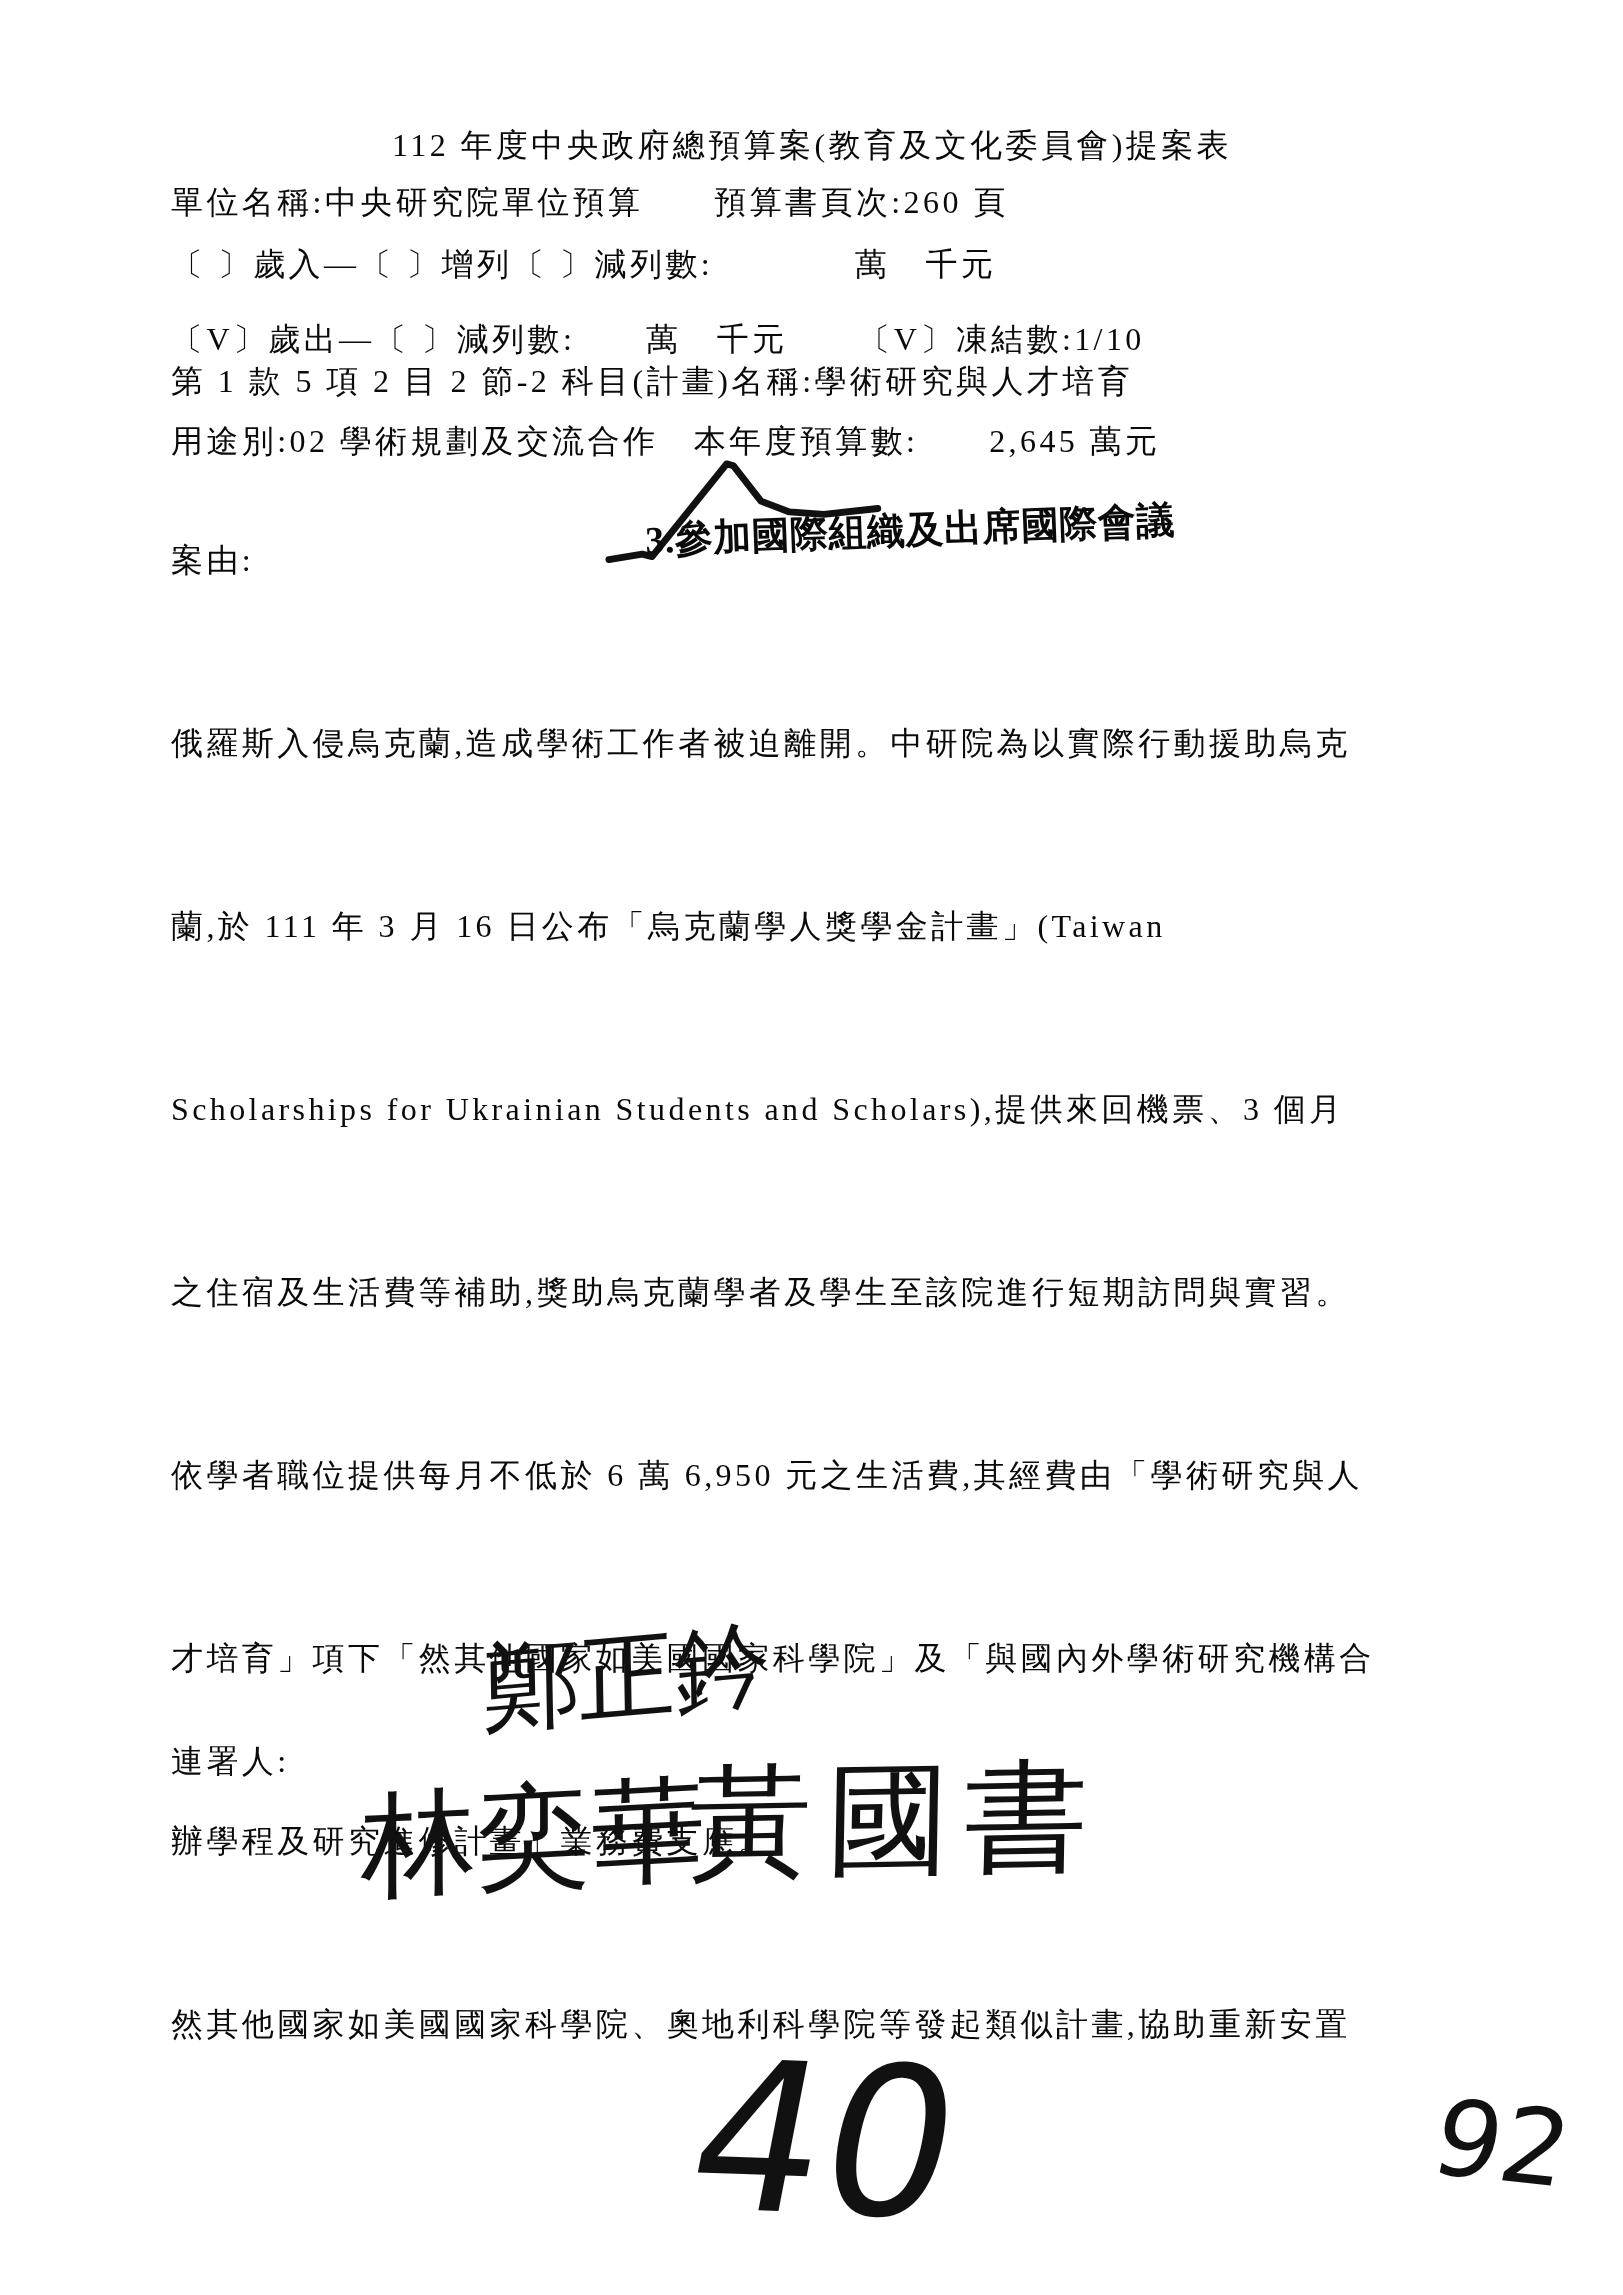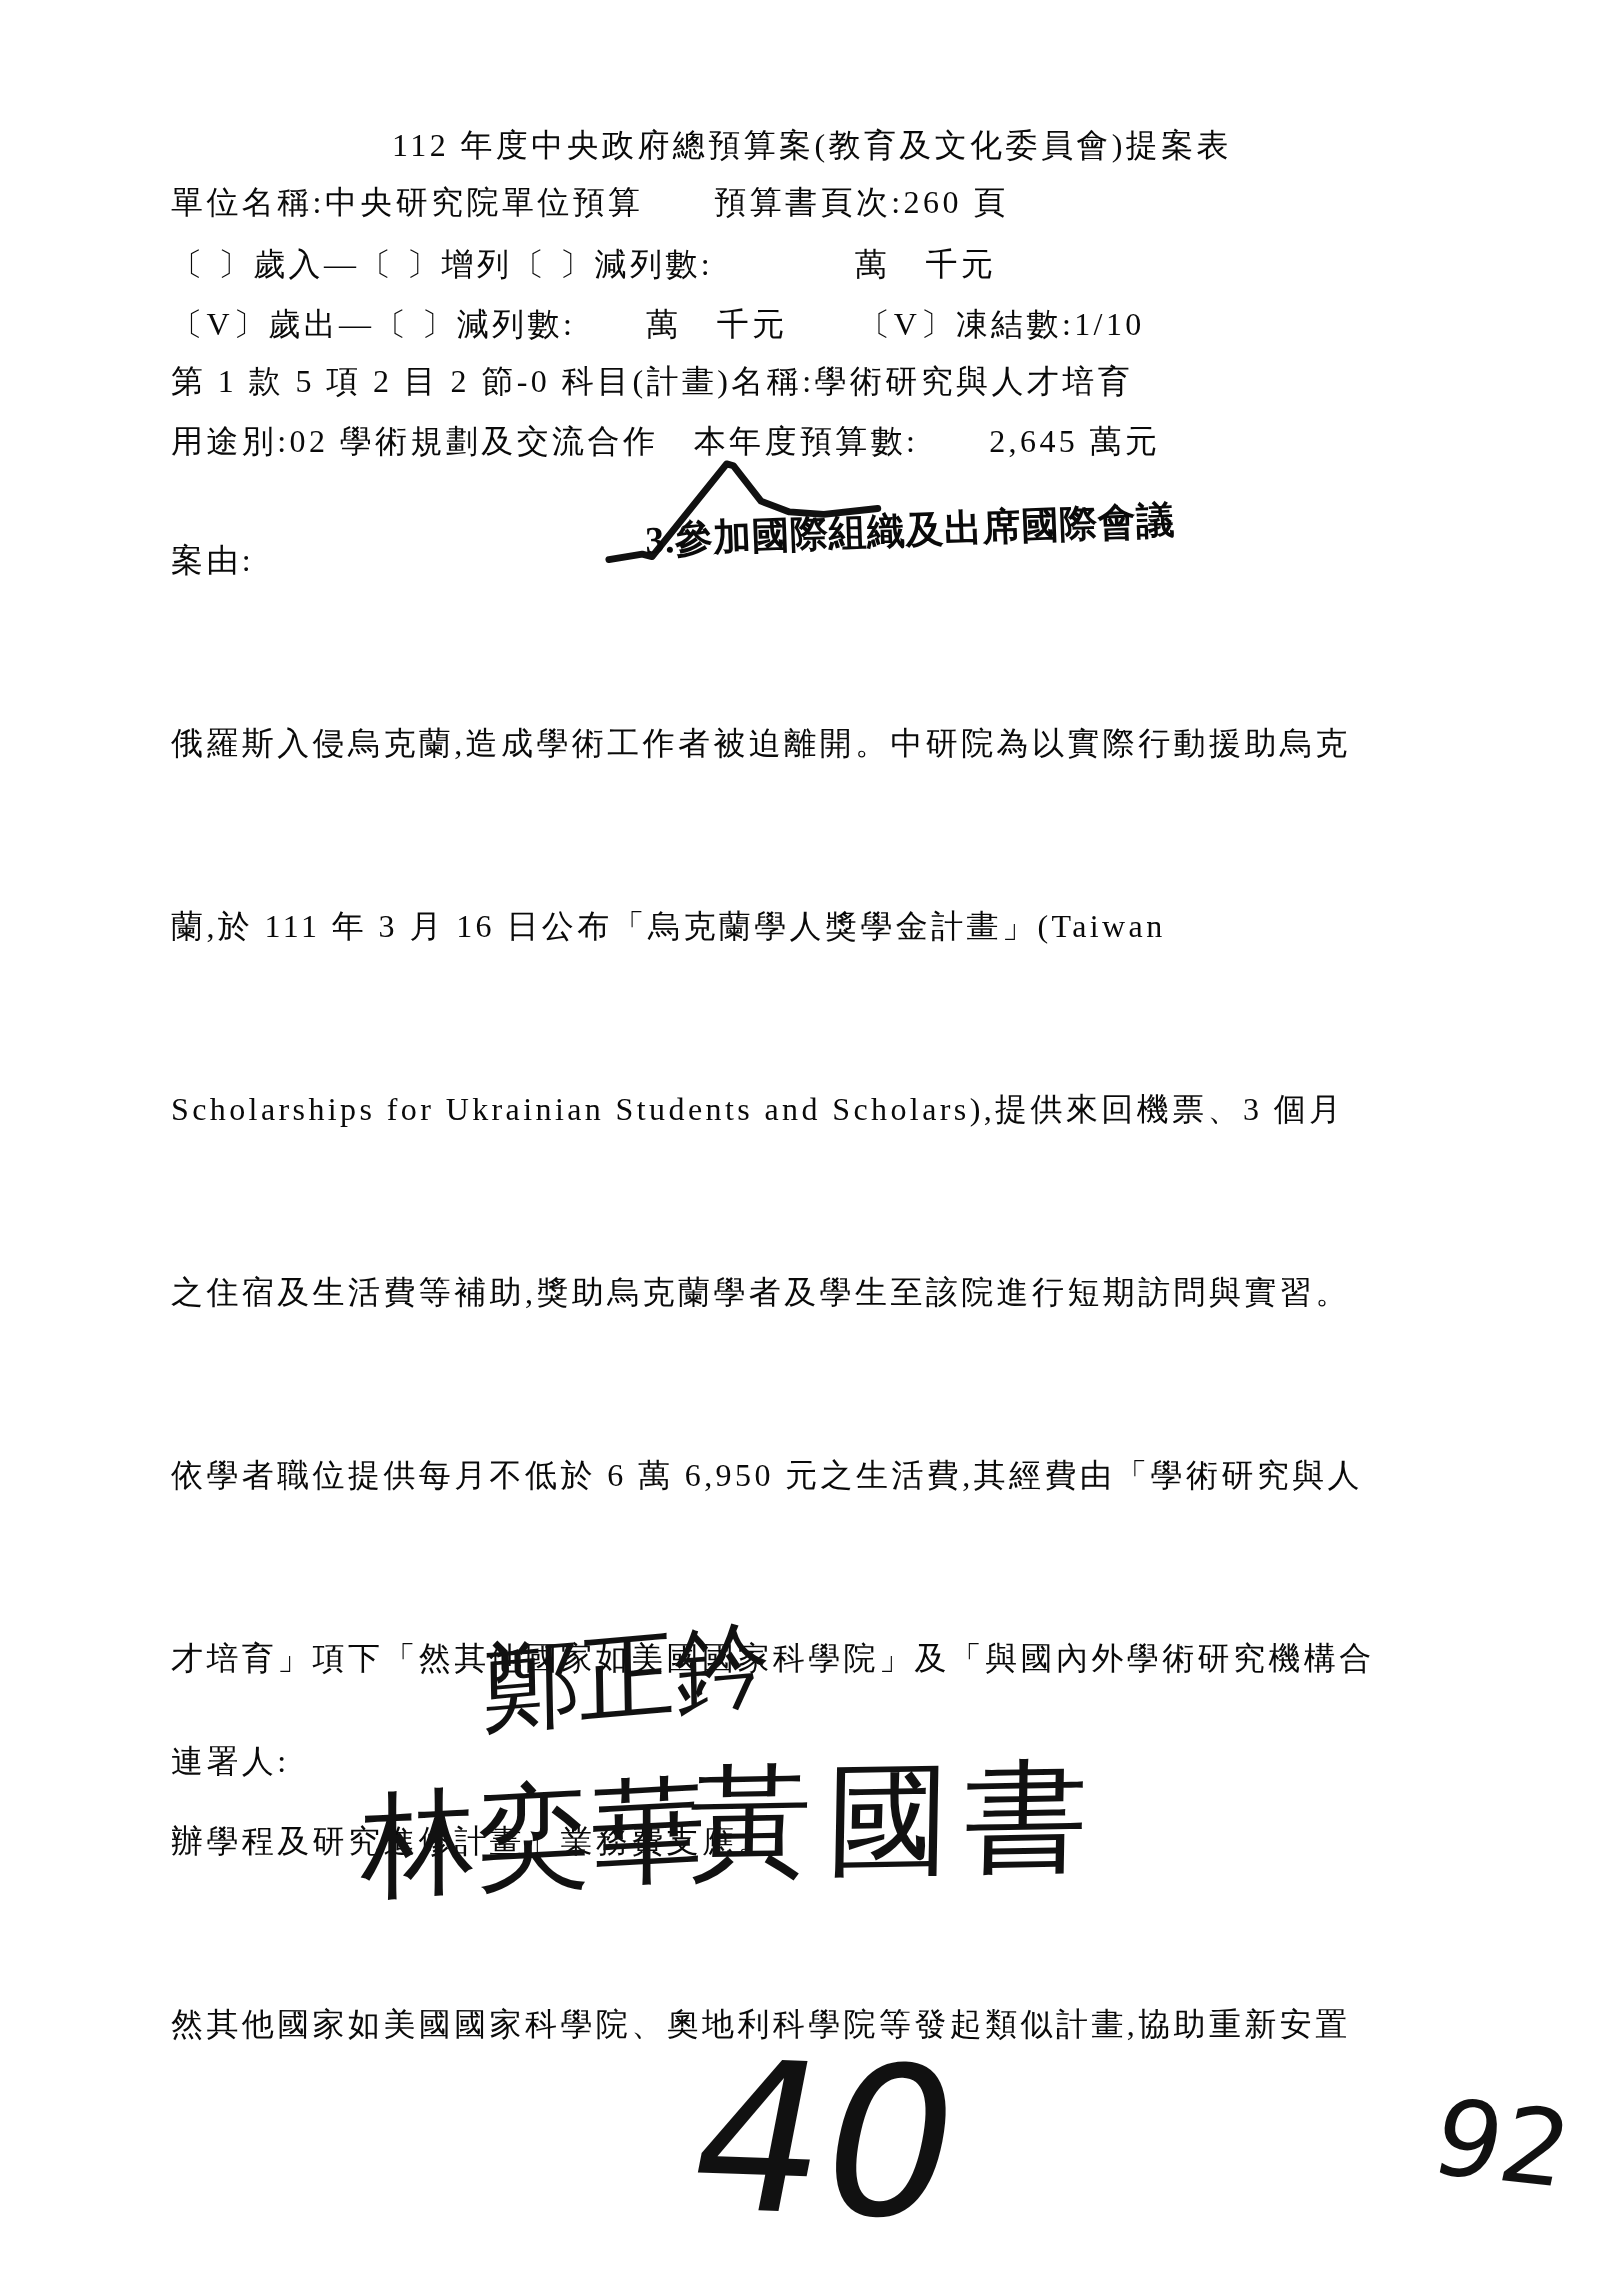--- a/index.html
+++ b/index.html
@@ -74,23 +74,23 @@
 <body>
 
 <div class="page">
 
   <div class="pline title" style="top:126px">112 年度中央政府總預算案(教育及文化委員會)提案表</div>
 
   <div class="pline" style="top:183px">單位名稱:中央研究院單位預算　　預算書頁次:260 頁</div>
 
   <div class="pline" style="top:245px">〔 〕歲入—〔 〕增列〔 〕減列數:　　　　萬　千元</div>
 
-  <div class="pline" style="top:305px">〔V〕歲出—〔 〕減列數:　　萬　千元　　〔V〕凍結數:1/10</div>
+  <div class="pline" style="top:320px">〔V〕歲出—〔 〕減列數:　　萬　千元　　〔V〕凍結數:1/10</div>
 
-  <div class="pline" style="top:362px">第 1 款 5 項 2 目 2 節-0 科目(計畫)名稱:學術研究與人才培育</div>
+  <div class="pline" style="top:362px">第 1 款 5 項 2 目 2 節-2 科目(計畫)名稱:學術研究與人才培育</div>
 
   <div class="pline" style="top:422px">用途別:02 學術規劃及交流合作　本年度預算數:　　2,645 萬元</div>
 
   <svg class="caret-svg" viewBox="0 0 640 240" aria-hidden="true">
     <polyline points="12,225 80,214 100,219 252,30 266,34 322,106 380,128 450,133 560,121" fill="none" stroke="#111" stroke-width="14" stroke-linecap="round" stroke-linejoin="round"></polyline>
   </svg>
   <div class="annotation">3.參加國際組織及出席國際會議</div>
 
   <div class="pline" style="top:541px">案由:</div>
 

